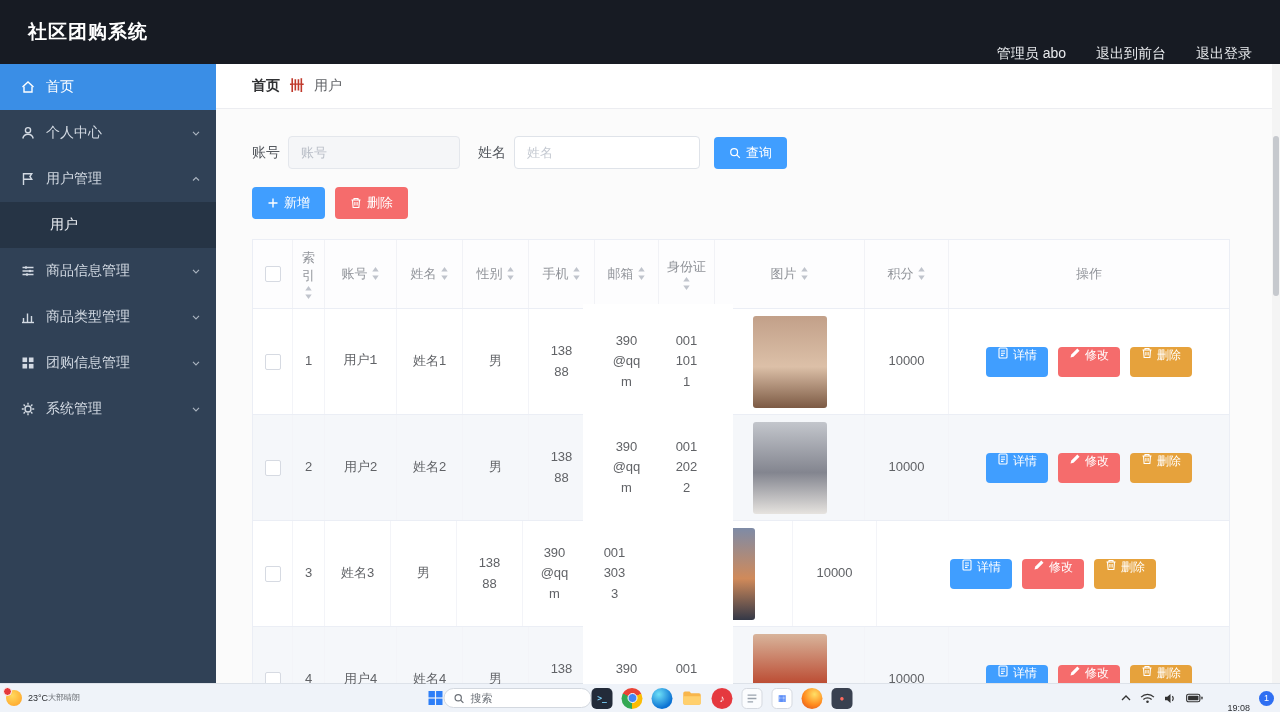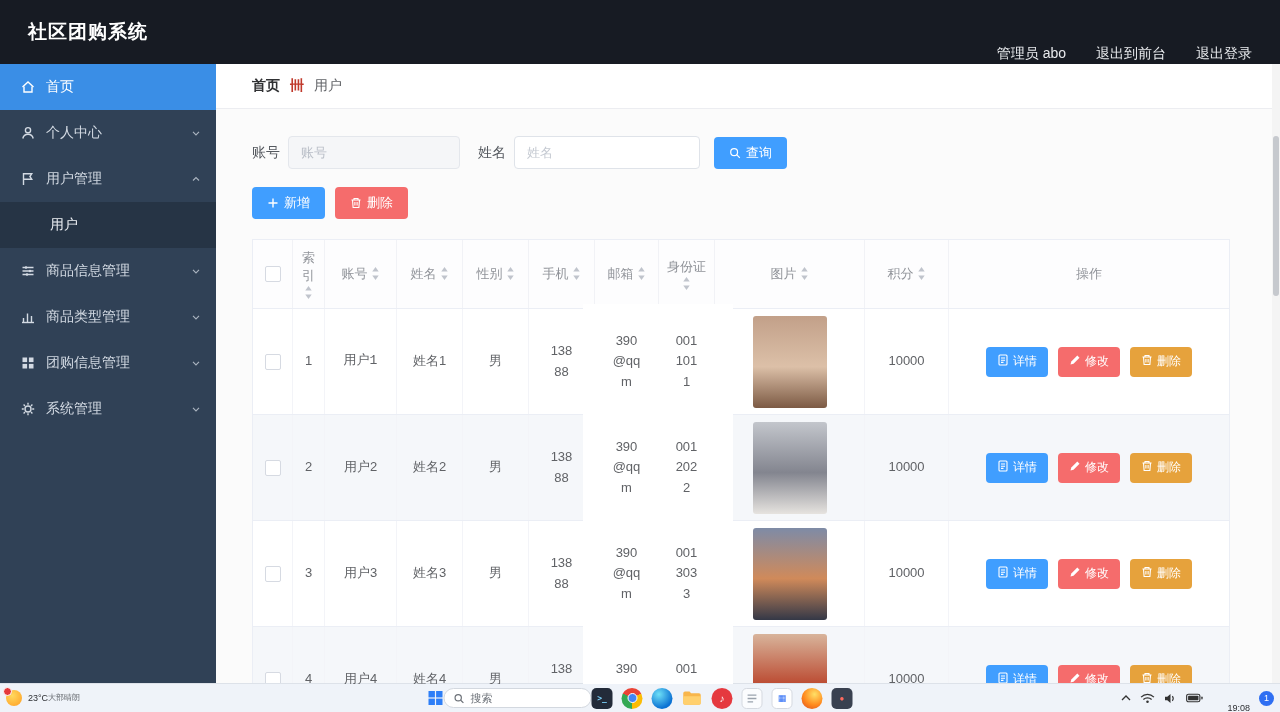--- a/index.html
+++ b/index.html
@@ -54,21 +54,21 @@
   .th:last-child{border-right:none;}
   .th-label{word-break:break-all;text-align:center;line-height:1.35;}
   .sort{display:inline-flex;cursor:pointer;}
   .tr{display:flex;height:105px;border-bottom:1px solid #ebeef5;background:#fff;}
   .tr.alt{background:#f5f7fa;}
   .td{display:flex;align-items:center;justify-content:center;border-right:1px solid #f3f4f8;box-sizing:border-box;padding:0 2px;font-size:13px;color:#606266;}
   .td:last-child{border-right:none;}
   .cell-text{white-space:pre-line;position:relative;z-index:3;line-height:1.55;text-align:center;}
   .checkbox{width:14px;height:14px;border:1px solid #d6dae2;border-radius:2px;background:#fff;display:inline-block;cursor:pointer;}
   .photo{width:74px;height:92px;border-radius:3px;}
-  .abtn{height:30px;padding:0 11px;border:none;border-radius:4px;font-size:12px;color:#fff;display:inline-flex;align-items:center;gap:4px;margin:0 5px;cursor:pointer;}
+  .abtn{height:30px;padding:0 11px;border:none;border-radius:4px;font-size:12px;color:#fff;display:inline-flex;align-items:flex-start;gap:4px;margin:0 5px;cursor:pointer;}
   .abtn svg{width:12px;height:12px;}
   .abtn.detail{background:#409eff;}
   .abtn.edit{background:#f56c6c;}
   .abtn.del{background:#e6a23c;}
   .white-band{position:absolute;left:367px;top:240px;width:150px;height:382px;background:#fff;z-index:2;pointer-events:none;}
 
   
   .sb-track{position:absolute;right:0;top:64px;width:8px;bottom:28px;background:#f4f4f4;}
   .sb-thumb{position:absolute;right:1px;top:72px;width:6px;height:160px;background:#c6c9ce;border-radius:3px;cursor:pointer;}
 
@@ -464,23 +464,20 @@
                 </button>
               </div>
             </div>
             <div class="tr">
               <div class="td" style="width: 40px;">
                 <span class="checkbox"></span>
               </div>
               <div class="td" style="width: 32px;">
                 <span class="cell-text">3</span>
               </div>
-              <div class="td" style="width: 72px;">
-                <span class="cell-text">用户3</span>
-              </div>
               <div class="td" style="width: 66px;">
                 <span class="cell-text">姓名3</span>
               </div>
               <div class="td" style="width: 66px;">
                 <span class="cell-text">男</span>
               </div>
               <div class="td" style="width: 66px;">
                 <span class="cell-text">138
 88</span>
               </div>

